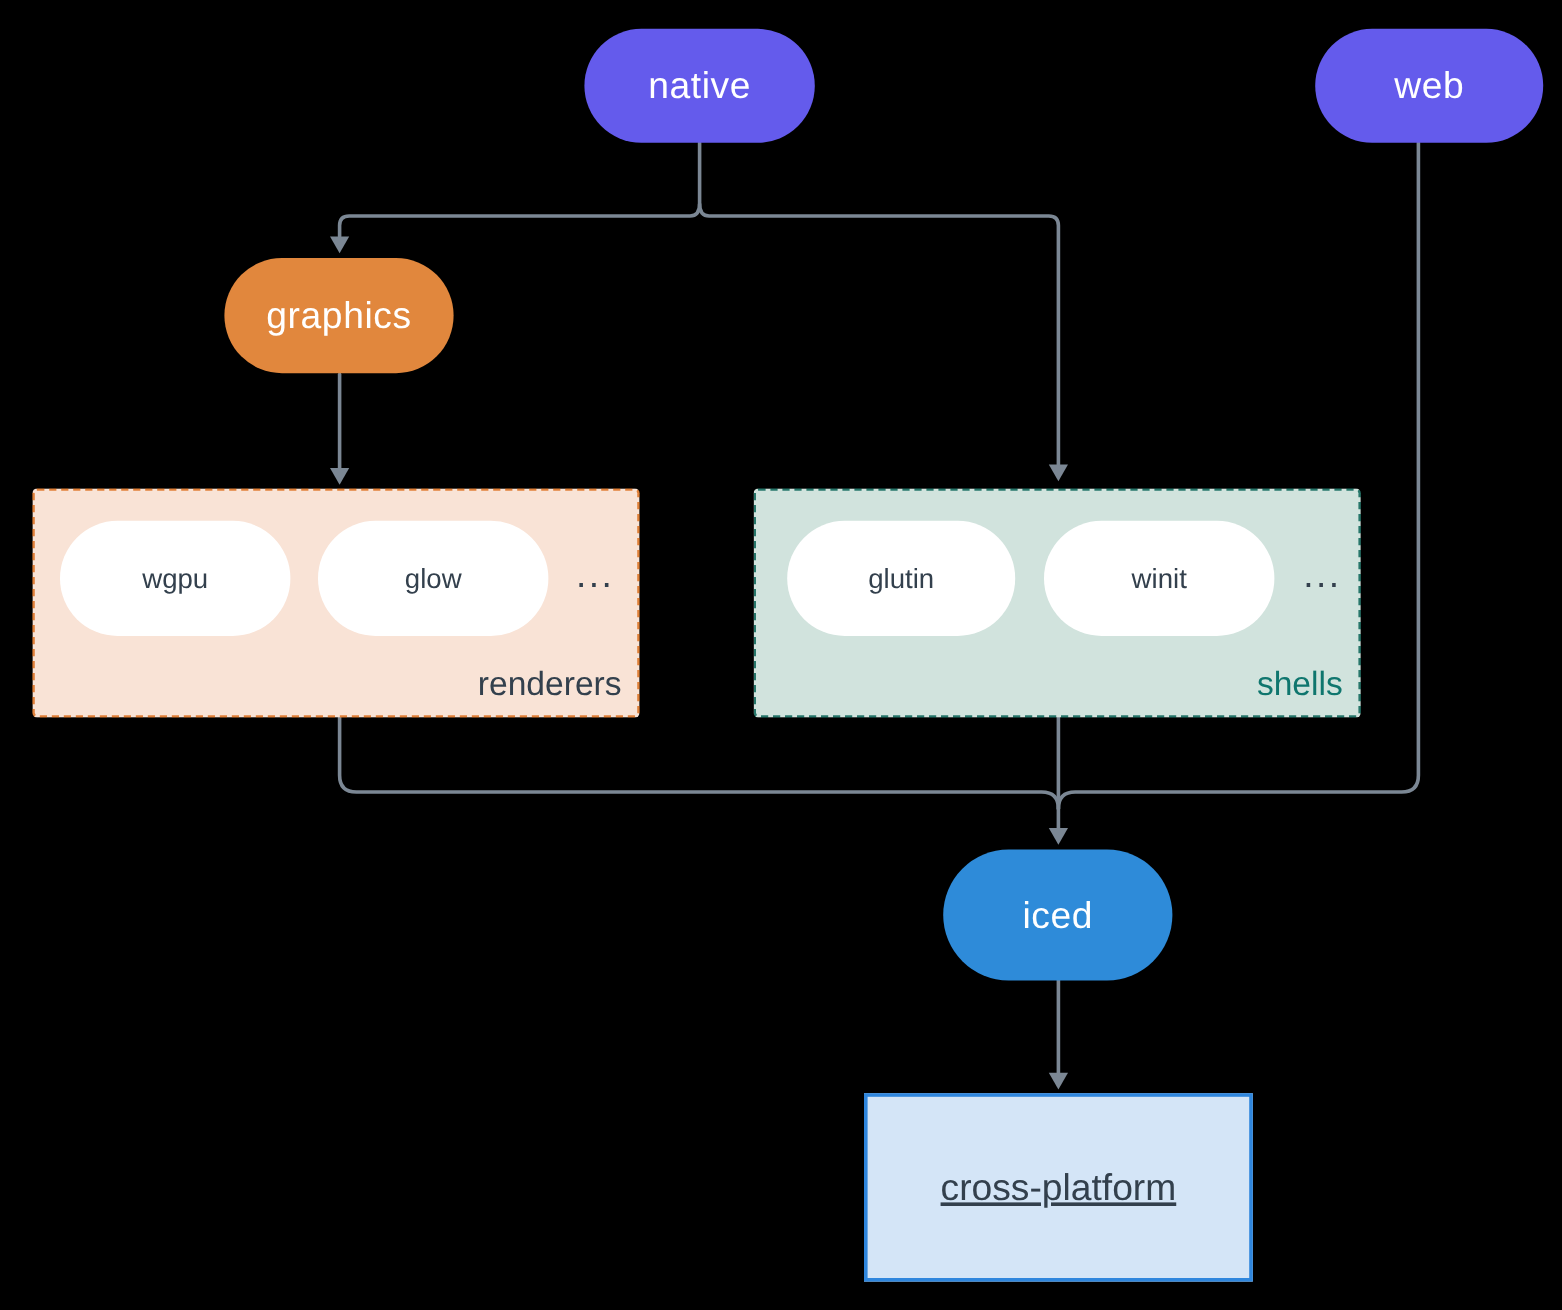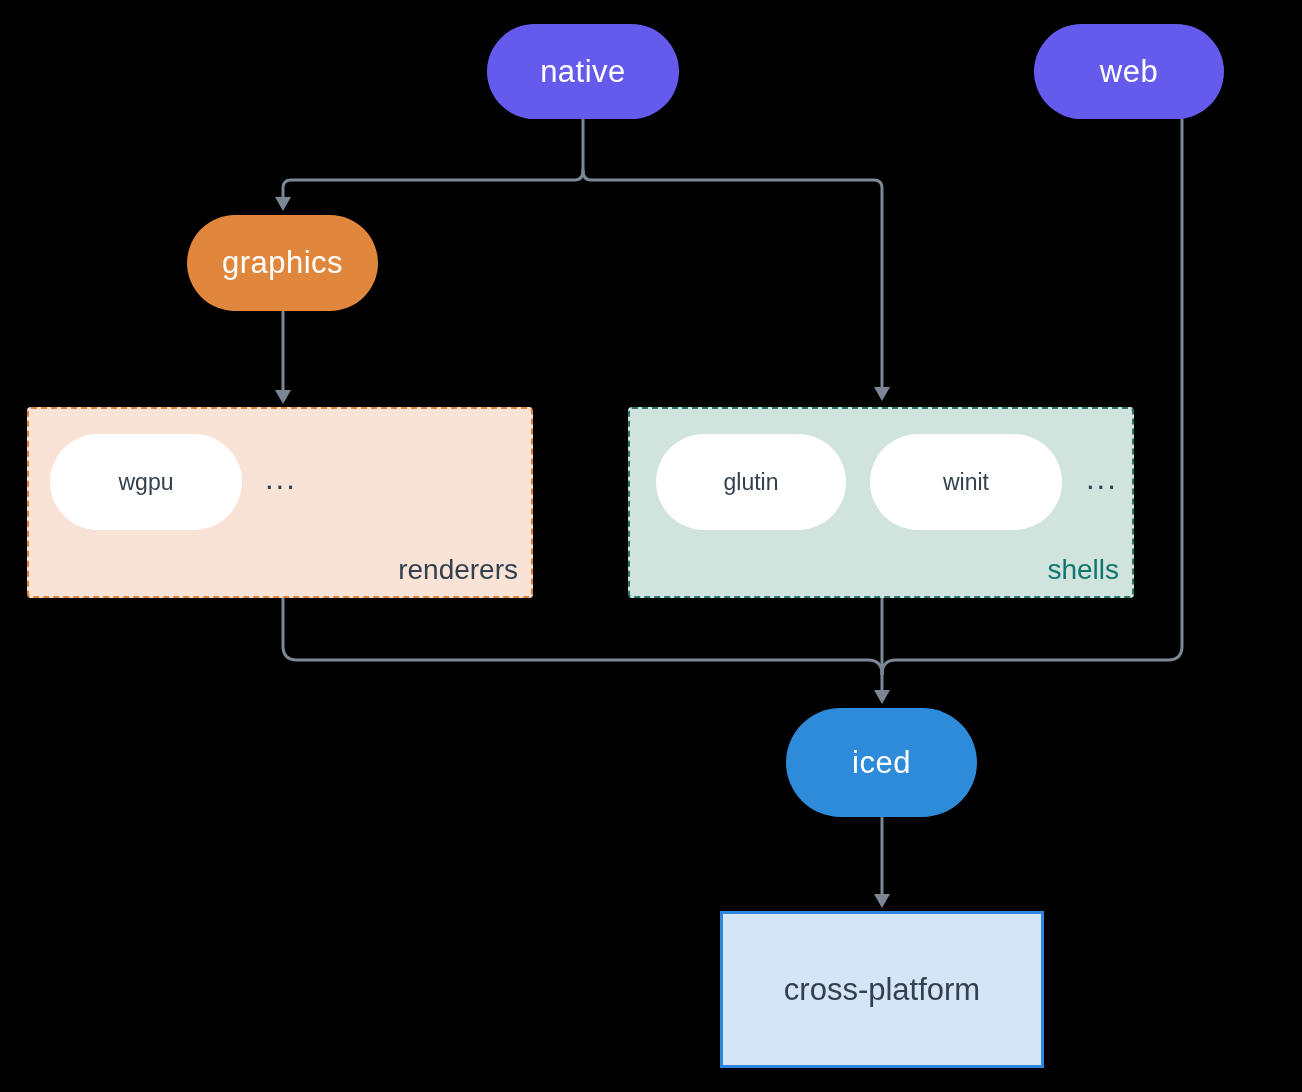--- a/index.html
+++ b/index.html
@@ -26,21 +26,21 @@
     position: absolute;
     display: flex;
     align-items: center;
     justify-content: center;
     border-radius: 60px;
     color: #ffffff;
     font-size: 31px;
     letter-spacing: 0.5px;
   }
   .pill-native   { left: 487px; top: 24px;  width: 192px; height: 95px; }
-  .pill-web      { left: 1034px; top: 24px; width: 190px; height: 95px; }
+  .pill-web      { left: 1096px; top: 24px; width: 190px; height: 95px; }
   .pill-graphics { left: 187px; top: 215px; width: 191px; height: 96px; }
   .pill-iced     { left: 786px; top: 708px; width: 191px; height: 109px; }
   .group {
     position: absolute;
     width: 506px;
     height: 191px;
     border: 2px dashed;
     border-radius: 4px;
     box-sizing: border-box;
   }
@@ -82,20 +82,21 @@
     width: 324px;
     height: 157px;
     border: 3px solid;
     box-sizing: border-box;
     display: flex;
     flex-direction: column;
     justify-content: center;
     font-size: 31px;
     line-height: 47px;
     text-align: center;
+    text-decoration: underline;
   }
 </style>
 </head>
 <body>
 
 <div class="stage">
 
   <svg class="connectors" viewBox="0 0 1302 1092" xmlns="http://www.w3.org/2000/svg">
     <g fill="none" stroke-width="3" stroke-linecap="round" stroke="#7b8794">
       <path d="M583,119 L583,170 Q583,180 591,180 L874,180 Q882,180 882,188 L882,388"></path>
@@ -125,20 +126,23 @@
 
   <div class="pill pill-graphics" style="background-color: rgb(225, 135, 61);">
     <span>graphics</span>
   </div>
 
   <div class="group group-renderers" style="background-color: rgb(249, 227, 214); border-color: rgb(224, 129, 58);">
     <div class="group-pills">
       <div class="white-pill" style="color: rgb(51, 64, 77);">
         <span>wgpu</span>
       </div>
+      <div class="white-pill" style="color: rgb(51, 64, 77);">
+        <span>glow</span>
+      </div>
       <span class="more" style="color: rgb(51, 64, 77);">...</span>
     </div>
     <span class="group-label" style="color: rgb(51, 64, 77);">renderers</span>
   </div>
 
   <div class="group group-shells" style="background-color: rgb(209, 227, 221); border-color: rgb(39, 119, 107);">
     <div class="group-pills">
       <div class="white-pill narrow" style="color: rgb(51, 64, 77);">
         <span>glutin</span>
       </div>

